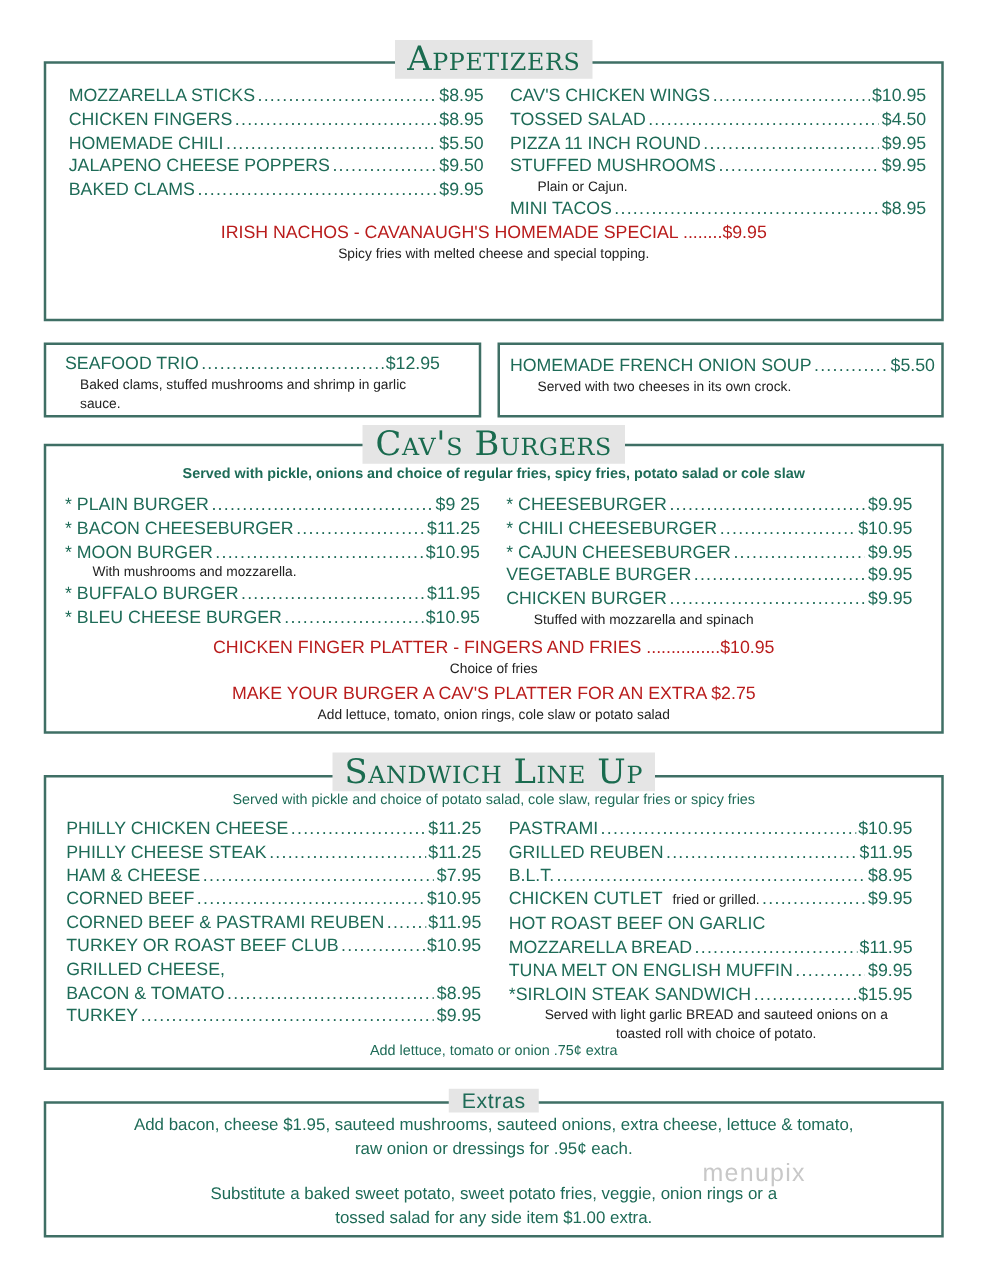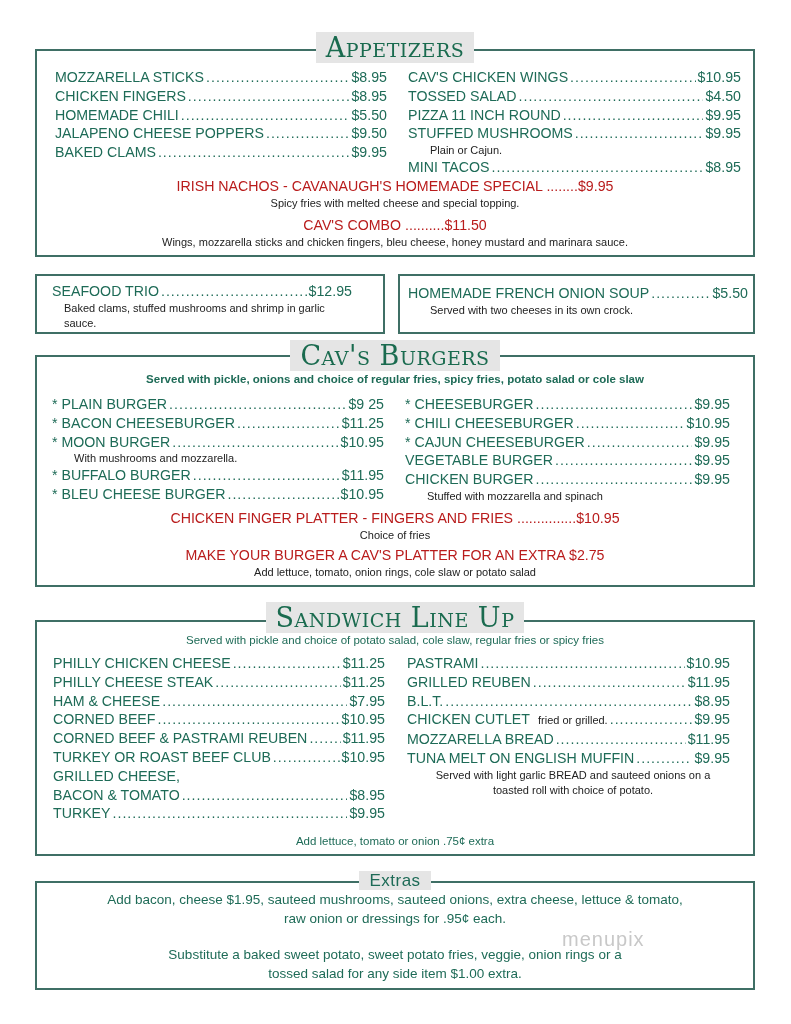--- a/index.html
+++ b/index.html
@@ -80,24 +80,20 @@
     <div class="row">
         <span class="name">MINI TACOS</span>
         <span class="dots"></span>
         <span class="price">$8.95</span>
       </div>
   </div>
   <div class="center" style="top:126px;">
     <div class="hl">IRISH NACHOS - CAVANAUGH'S HOMEMADE SPECIAL ........$9.95</div>
     <div class="sub">Spicy fries with melted cheese and special topping.</div>
   </div>
-  <div class="center" style="top:165px;">
-    <div class="hl">CAV'S COMBO ..........$11.50</div>
-    <div class="sub">Wings, mozzarella sticks and chicken fingers, bleu cheese, honey mustard and marinara sauce.</div>
-  </div>
 </section>
 
 <section class="box" style="left:35px; top:274px; width:350px; height:60px;">
   <div class="col" style="left:15px; top:6px; width:300px;">
     <div class="row">
         <span class="name">SEAFOOD TRIO</span>
         <span class="dots"></span>
         <span class="price">$12.95</span>
       </div>
     <div class="desc" style="padding-left:12px; white-space:normal; width:290px;">Baked clams, stuffed mushrooms and shrimp in garlic sauce.</div>
@@ -252,28 +248,36 @@
         <span class="dots"></span>
         <span class="price">$8.95</span>
       </div>
     <div class="row">
         <span class="name">CHICKEN CUTLET</span>
         <span class="inline-small">fried or grilled.</span>
         <span class="dots"></span>
         <span class="price">$9.95</span>
       </div>
     <div class="row">
+        <span class="name">HOT ROAST BEEF ON GARLIC</span>
+      </div>
+    <div class="row">
         <span class="name">MOZZARELLA BREAD</span>
         <span class="dots"></span>
         <span class="price">$11.95</span>
       </div>
     <div class="row">
         <span class="name">TUNA MELT ON ENGLISH MUFFIN</span>
         <span class="dots"></span>
         <span class="price">$9.95</span>
+      </div>
+    <div class="row">
+        <span class="name">*SIRLOIN STEAK SANDWICH</span>
+        <span class="dots"></span>
+        <span class="price">$15.95</span>
       </div>
     <div class="desc" style="white-space:normal; width:310px;text-align:center;">Served with light garlic BREAD and sauteed onions on a toasted roll with choice of potato.</div>
   </div>
   <div class="center" style="top:213px;">
       <div class="note">Add lettuce, tomato or onion .75¢ extra</div>
     </div>
 </section>
 
 <section class="box" style="left:35px; top:881px; width:720px; height:109px;">
   <div class="sec-title small" style="top:-11px;"><span>Extras</span></div>

